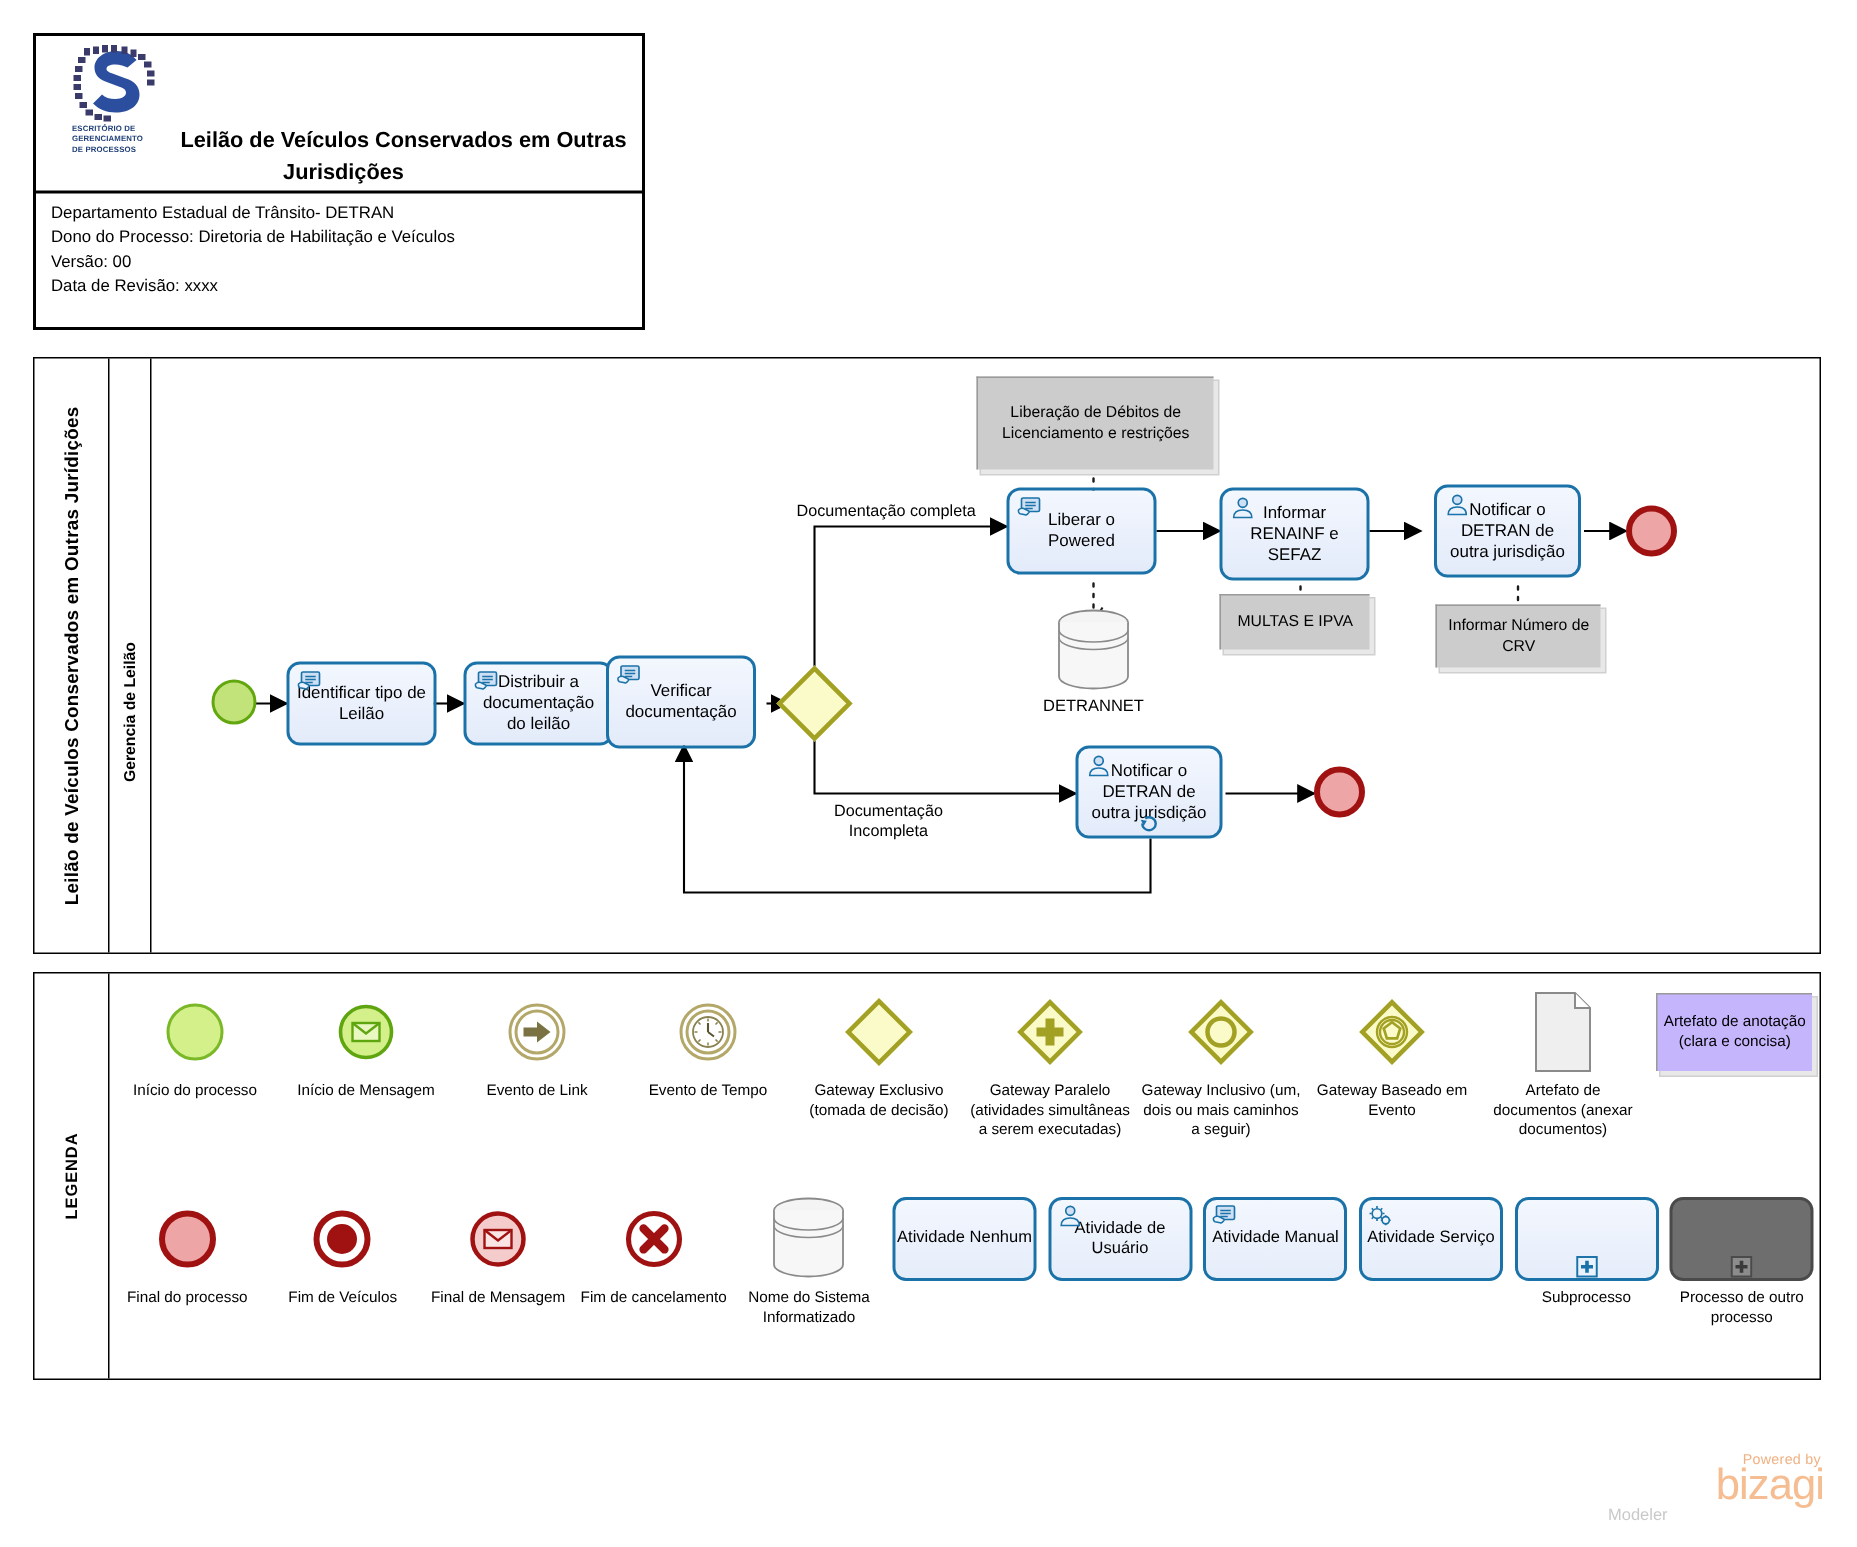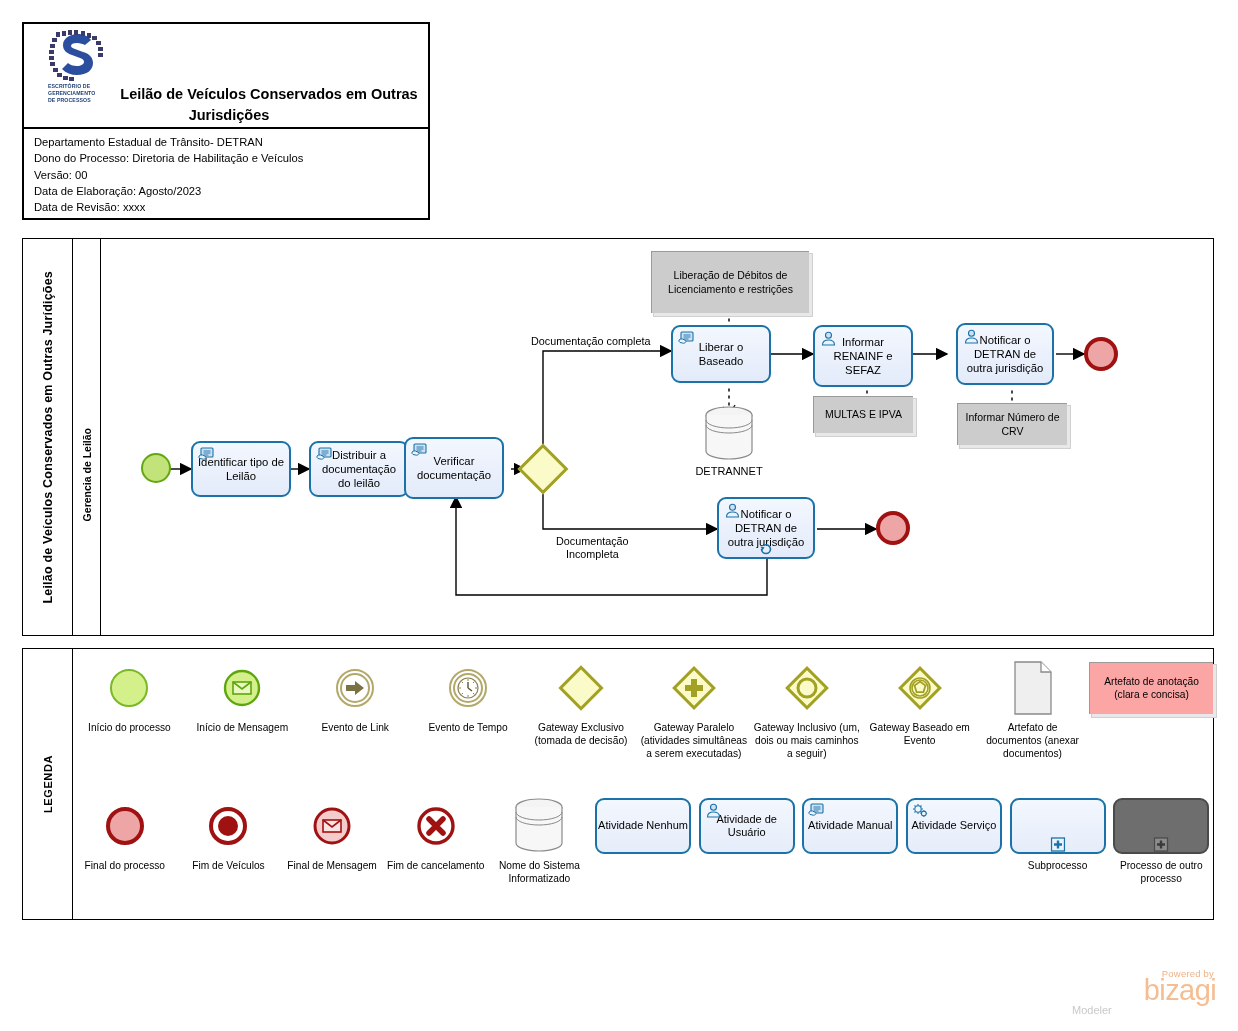--- a/index.html
+++ b/index.html
@@ -262,22 +262,22 @@
     background: #6e6e6e;
     border: 2px solid #4a4a4a;
     color: #fff;
   }
   .lg-task .tk-icon { position: absolute; left: 4px; top: 3px; width: 17px; height: 15px; }
   .lg-task .plus {
     position: absolute; left: 50%; bottom: 0px; transform: translateX(-50%);
     width: 15px; height: 15px;
   }
   .lg-annotation {
-    width: 124px; height: 52px;
-    background: #fca5a5;
+    width: 104px; height: 52px;
+    background: #c4b5fd;
     border-top: 1px solid #9a9a9a;
     border-left: 1px solid #9a9a9a;
     box-shadow: 3px 3px 0 0 #e8e8e8, 3px 3px 0 1px #d0d0d0;
     font-size: 10.2px;
     text-align: center;
     display: flex; align-items: center; justify-content: center;
     line-height: 1.25;
     padding: 2px 3px;
     box-sizing: border-box;
   }
@@ -349,21 +349,20 @@
           <div>GERENCIAMENTO</div>
           <div>DE PROCESSOS</div>
         </div>
       </div>
       <div id="header-title">Leilão de Veículos Conservados em Outras Jurisdições</div>
     </div>
     <div id="header-meta">
       <div>Departamento Estadual de Trânsito- DETRAN</div>
       <div>Dono do Processo: Diretoria de Habilitação e Veículos</div>
       <div>Versão: 00</div>
-      <div>Data de Elaboração: Agosto/2023</div>
       <div>Data de Revisão: xxxx</div>
     </div>
   </div>
 
   <div id="pool">
     <div id="pool-label">
       <span>Leilão de Veículos Conservados em Outras Jurídições</span>
     </div>
     <div id="lane-label">
       <span>Gerencia de Leilão</span>
@@ -448,21 +447,21 @@
       <div class="node annotation" style="left:550px; top:12px; width:158px; height:62px;">
         <span>Liberação de Débitos de Licenciamento e restrições</span>
       </div>
 
       <div class="node task" style="left:570px; top:86px; width:100px; height:58px;">
         <svg class="task-icon" viewBox="0 0 17 15">
           <rect x="3" y="1" width="12" height="9" rx="1" fill="#cfe0f5" stroke="#1a72a8" stroke-width="1.1"></rect>
           <path d="M5.5 4 h7 M5.5 6 h7 M5.5 8 h5" stroke="#1a72a8" stroke-width=".9" fill="none"></path>
           <path d="M1 9 q1.5 -1.5 3.5 -1 l3 1.5 q1 .6 .3 1.4 l-1 1 q-.5 .6 -1.4 .3 L2 11.5 q-1.3 -.6 -1 -2.5z" fill="#e9f2fd" stroke="#1a72a8" stroke-width="1"></path>
         </svg>
-        <span class="tlabel">Liberar o Baseado</span>
+        <span class="tlabel">Liberar o Powered</span>
       </div>
 
       <svg class="node" style="left:600px; top:166px; width:56px; height:58px;" viewBox="0 0 56 58">
         <ellipse cx="28" cy="10" rx="23" ry="8" fill="#f4f4f4" stroke="#8a8a8a" stroke-width="1.2"></ellipse>
         <path d="M5,10 L5,46 a23,8 0 0 0 46,0 L51,10" fill="#f7f7f7" stroke="#8a8a8a" stroke-width="1.2"></path>
         <path d="M5,15 a23,8 0 0 0 46,0" fill="none" stroke="#8a8a8a" stroke-width="1"></path>
         <path d="M5,20 a23,8 0 0 0 46,0" fill="none" stroke="#8a8a8a" stroke-width="1"></path>
       </svg>
       <div class="datastore-label" style="left:588px; top:226px; width:80px;">DETRANNET</div>
 

